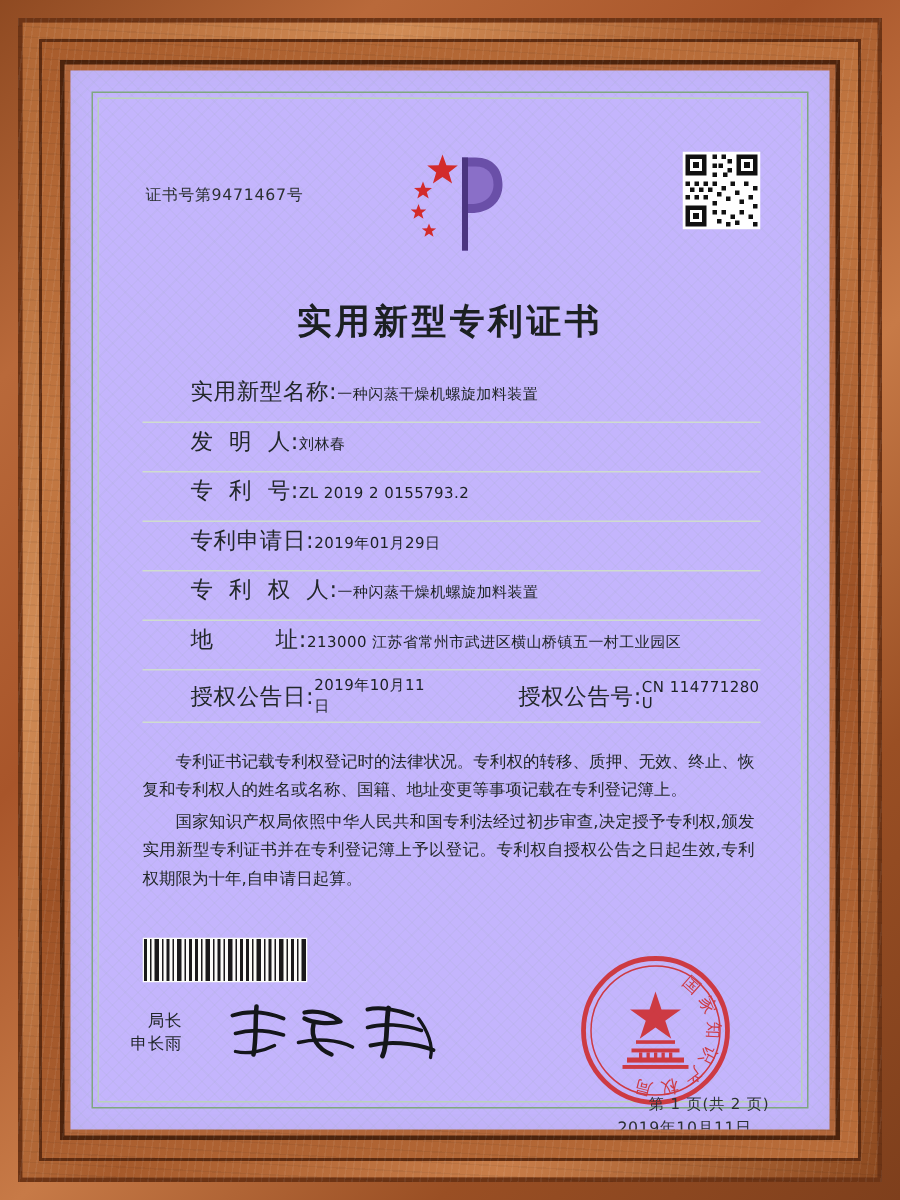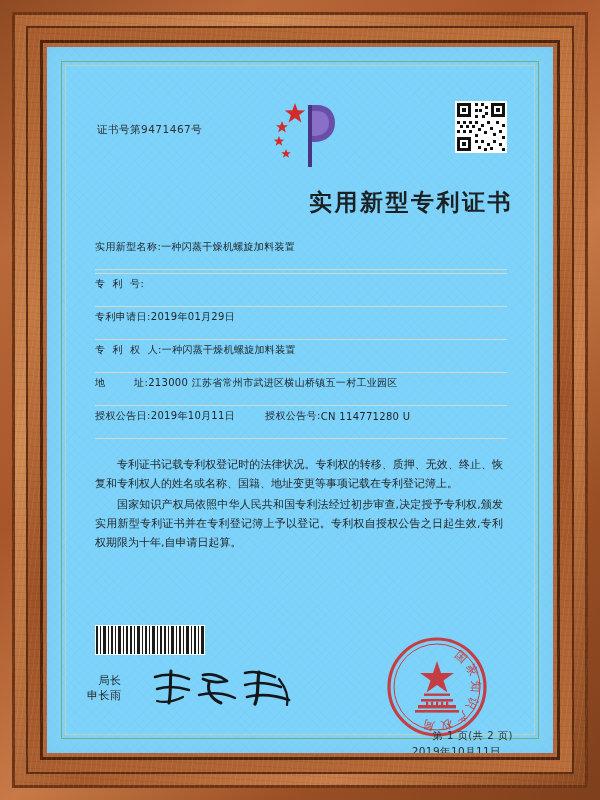--- a/index.html
+++ b/index.html
@@ -56,21 +56,21 @@
       repeating-linear-gradient(97deg, rgba(255,255,255,0.055) 0px, rgba(255,255,255,0.055) 1px, rgba(0,0,0,0) 1px, rgba(0,0,0,0) 5px),
       repeating-linear-gradient(183deg, rgba(0,0,0,0.05) 0px, rgba(0,0,0,0.05) 1px, rgba(0,0,0,0) 1px, rgba(0,0,0,0) 7px);
     pointer-events: none;
   }
 
   
   .paper {
     position: absolute;
     left: 47px; top: 47px;
     width: 506px; height: 706px;
-    background: #7dd3fc;
+    background: #c4b5fd;
     box-shadow: inset 0 0 18px rgba(120,130,110,0.10);
     overflow: hidden;
   }
   .paper-guilloche {
     position: absolute;
     inset: 0;
     background-image:
       repeating-linear-gradient(45deg, rgba(120,160,120,0.05) 0px, rgba(120,160,120,0.05) 1px, rgba(0,0,0,0) 1px, rgba(0,0,0,0) 6px),
       repeating-linear-gradient(-45deg, rgba(120,160,120,0.05) 0px, rgba(120,160,120,0.05) 1px, rgba(0,0,0,0) 1px, rgba(0,0,0,0) 6px);
     pointer-events: none;
@@ -118,22 +118,22 @@
     width: 78px; height: 78px;
   }
   .qr {
     position: absolute;
     right: 6px; top: 6px;
     width: 52px; height: 52px;
   }
 
   
   .doc-title {
-    margin-top: 6px;
-    text-align: right;
+    margin-top: 18px;
+    text-align: center;
     font-size: 23px;
     letter-spacing: 2.5px;
     font-weight: bold;
     color: #1c2022;
     font-family: "DejaVu Serif", serif;
   }
 
   
   .fields {
     margin-top: 22px;
@@ -141,24 +141,25 @@
     padding-right: 6px;
   }
   .field-row {
     display: flex;
     align-items: baseline;
     min-height: 26px;
     padding-bottom: 1px;
   }
   .field-label {
     flex: 0 0 auto;
-    font-size: 10px;
+    font-size: 15px;
     color: #22272a;
     white-space: pre;
     letter-spacing: 0.4px;
+    margin-left: 32px;
   }
   .field-value {
     flex: 1 1 auto;
     font-size: 10px;
     color: #1d2224;
     letter-spacing: 0.3px;
   }
   .field-row.dual .field-label { flex: 0 0 auto; }
   .field-row.dual .seg {
     display: flex;
@@ -327,24 +328,29 @@
     <div class="doc-title">实用新型专利证书</div>
 
     <div class="fields">
 
       <div class="field-row">
         <span class="field-label">实用新型名称:</span>
         <span class="field-value">一种闪蒸干燥机螺旋加料装置</span>
       </div>
       <div class="sep"></div>
 
+      <div class="field-row">
+        <span class="field-label">发  明  人:</span>
+        <span class="field-value">刘林春</span>
+      </div>
       <div class="sep"></div>
 
       <div class="field-row">
         <span class="field-label">专  利  号:</span>
+        <span class="field-value">ZL 2019 2 0155793.2</span>
       </div>
       <div class="sep"></div>
 
       <div class="field-row">
         <span class="field-label">专利申请日:</span>
         <span class="field-value">2019年01月29日</span>
       </div>
       <div class="sep"></div>
 
       <div class="field-row">

